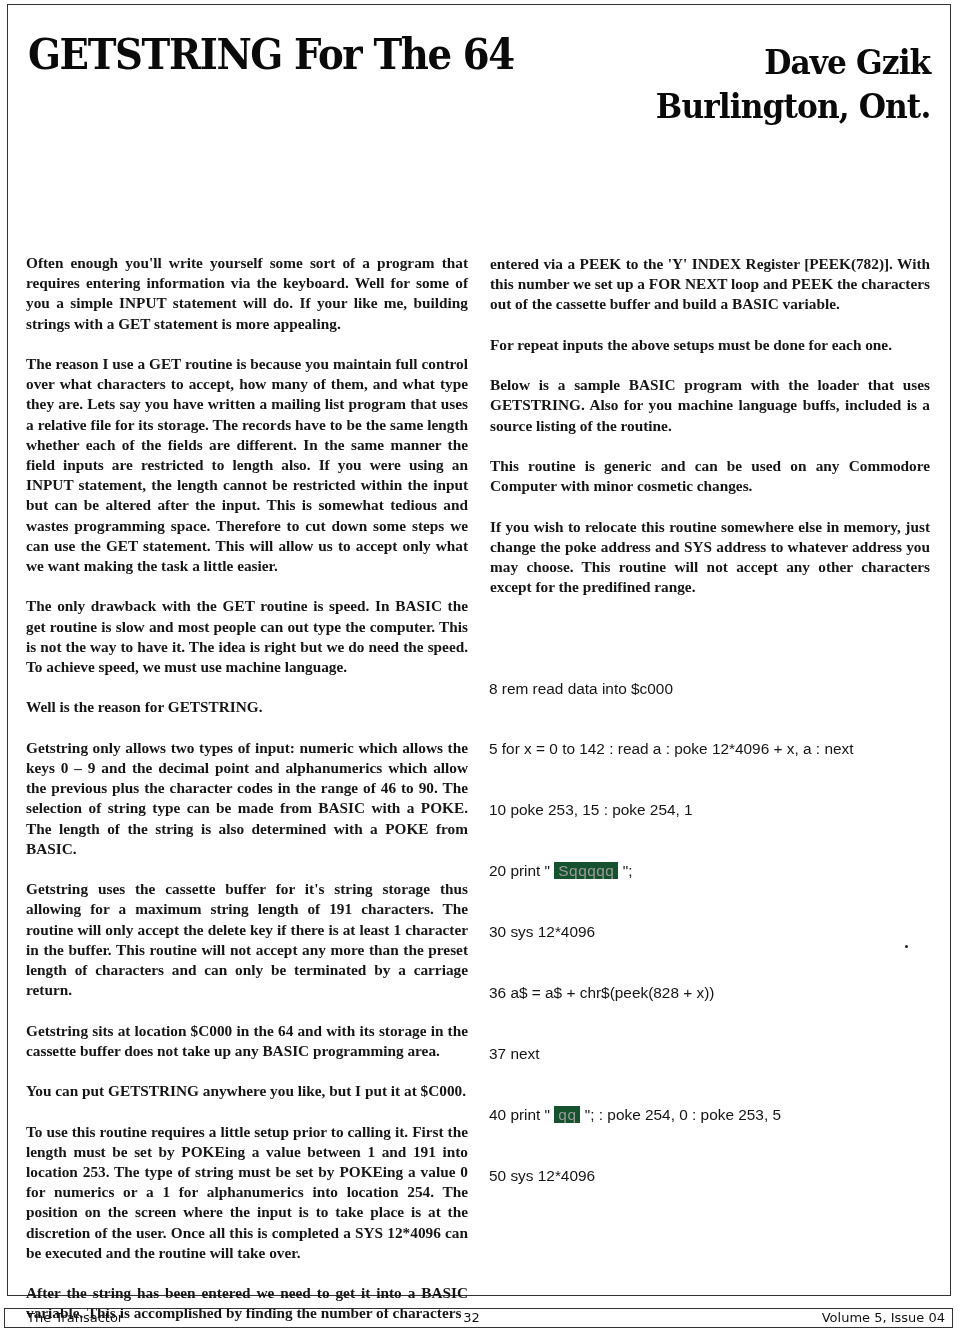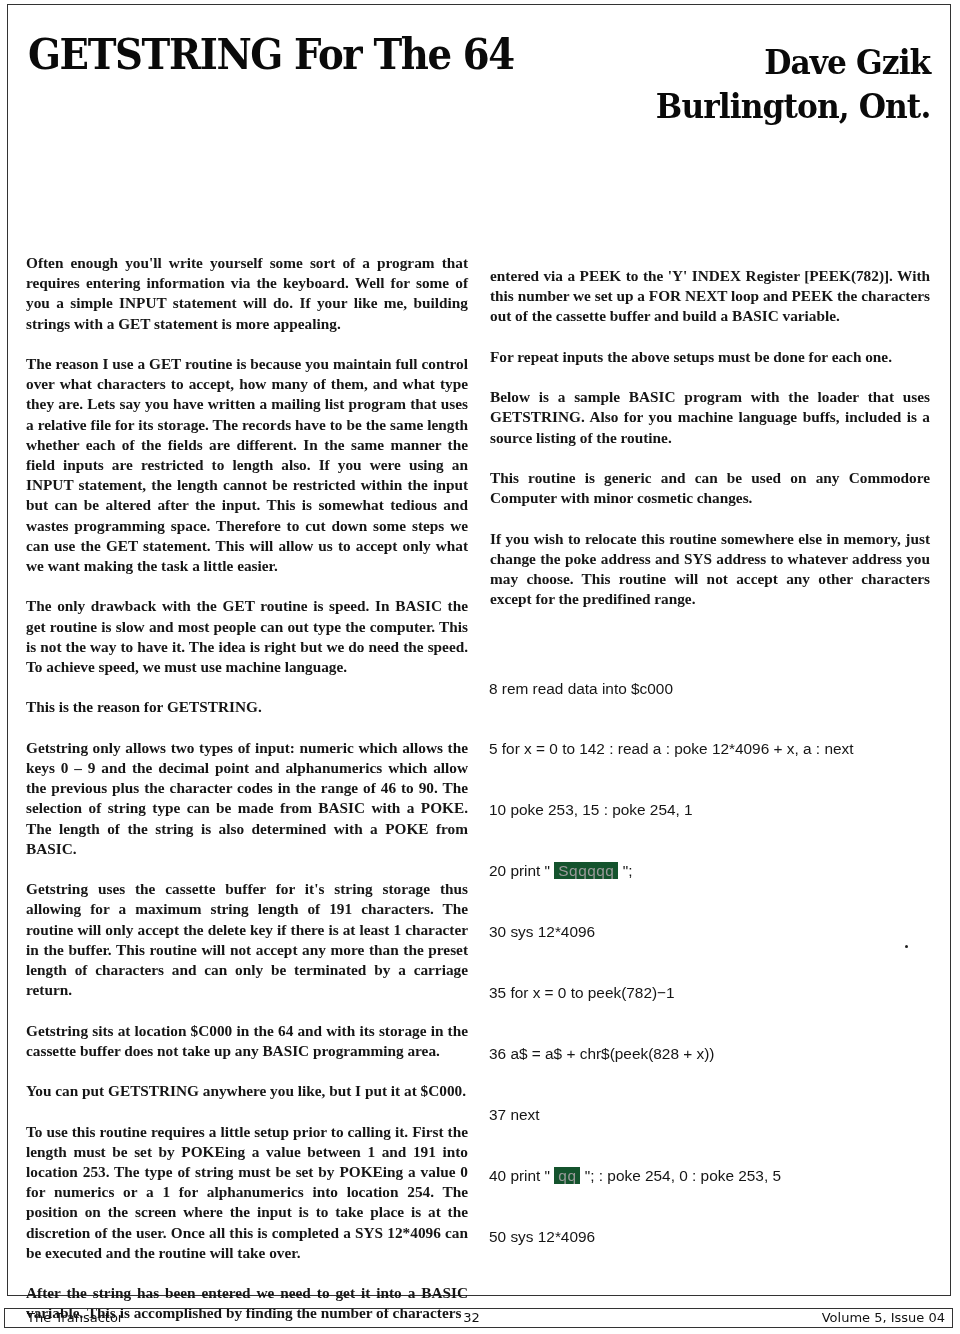--- a/index.html
+++ b/index.html
@@ -2,21 +2,21 @@
 <html><head>
 <meta charset="utf-8">
 <style>
   html, body { margin:0; padding:0; background:#fff; }
   body { width:960px; height:1334px; position:relative; overflow:hidden; color:#111; }
   .frame { position:absolute; left:7px; top:4px; width:944px; height:1292px; border:1.5px solid #333; box-sizing:border-box; }
   .title { position:absolute; left:28px; top:30px; font-family:"DejaVu Serif","Liberation Serif",serif; font-weight:bold; font-size:42px; letter-spacing:-1.5px; transform:scaleX(0.92); transform-origin:left top; color:#0a0a0a; }
   .byline { position:absolute; right:30px; top:40px; text-align:right; font-family:"DejaVu Serif","Liberation Serif",serif; font-weight:bold; font-size:34px; line-height:44px; letter-spacing:-1px; transform:scaleX(0.92); transform-origin:right top; color:#0a0a0a; }
   .col { position:absolute; font-family:"Liberation Serif",serif; font-size:15.3px; line-height:20.2px; color:#161616;font-weight:bold; }
   .col-left { left:26px; top:253px; width:442px; }
-  .col-right { left:490px; top:254px; width:440px;margin-top:12px; }
+  .col-right { left:490px; top:254px; width:440px; }
   .col p { margin:0 0 20.2px 0; text-align:justify; }
   .listing { position:absolute; left:489px; top:638px; width:445px; font-family:"Liberation Sans",sans-serif; font-size:15.4px; line-height:20.3px; color:#151515; white-space:pre; }
   .listing .ln { display:block; height:20.3px; }
   .inv { background:#14532d; color:#9a9a9a; padding:0 4px; letter-spacing:0.5px; }
   .dot { position:absolute; left:905px; top:945px; width:3px; height:3px; background:#222; border-radius:50%; }
   .footer { position:absolute; left:4px; top:1308px; width:949px; height:20px; border:1.5px solid #333; box-sizing:border-box; font-family:"DejaVu Sans","Liberation Sans",sans-serif; font-weight:normal; font-size:13px; line-height:17px; color:#111; }
   .footer .l { position:absolute; left:22px; top:0; }
   .footer .c { position:absolute; left:0; right:14px; top:0; text-align:center; }
   .footer .r { position:absolute; right:7px; top:0; }
 </style>
@@ -28,21 +28,21 @@
 <h1 class="title" style="margin:0;">GETSTRING For The 64</h1>
 <div class="byline">
   <div>Dave Gzik</div>
   <div>Burlington, Ont.</div>
 </div>
 
 <div class="col col-left">
   <p>Often enough you'll write yourself some sort of a program that requires entering information via the keyboard. Well for some of you a simple INPUT statement will do. If your like me, building strings with a GET statement is more appealing.</p>
   <p>The reason I use a GET routine is because you maintain full control over what characters to accept, how many of them, and what type they are. Lets say you have written a mailing list program that uses a relative file for its storage. The records have to be the same length whether each of the fields are different. In the same manner the field inputs are restricted to length also. If you were using an INPUT statement, the length cannot be restricted within the input but can be altered after the input. This is somewhat tedious and wastes programming space. Therefore to cut down some steps we can use the GET statement. This will allow us to accept only what we want making the task a little easier.</p>
   <p>The only drawback with the GET routine is speed. In BASIC the get routine is slow and most people can out type the computer. This is not the way to have it. The idea is right but we do need the speed. To achieve speed, we must use machine language.</p>
-  <p>This is the reason for GETSTRING.</p>
+  <p>Well is the reason for GETSTRING.</p>
   <p>Getstring only allows two types of input: numeric which allows the keys 0 – 9 and the decimal point and alphanumerics which allow the previous plus the character codes in the range of 46 to 90. The selection of string type can be made from BASIC with a POKE. The length of the string is also determined with a POKE from BASIC.</p>
   <p>Getstring uses the cassette buffer for it's string storage thus allowing for a maximum string length of 191 characters. The routine will only accept the delete key if there is at least 1 character in the buffer. This routine will not accept any more than the preset length of characters and can only be terminated by a carriage return.</p>
   <p>Getstring sits at location $C000 in the 64 and with its storage in the cassette buffer does not take up any BASIC programming area.</p>
   <p>You can put GETSTRING anywhere you like, but I put it at $C000.</p>
   <p>To use this routine requires a little setup prior to calling it. First the length must be set by POKEing a value between 1 and 191 into location 253. The type of string must be set by POKEing a value 0 for numerics or a 1 for alphanumerics into location 254. The position on the screen where the input is to take place is at the discretion of the user. Once all this is completed a SYS 12*4096 can be executed and the routine will take over.</p>
   <p>After the string has been entered we need to get it into a BASIC variable. This is accomplished by finding the number of characters</p>
 </div>
 
 <div class="col col-right">
   <p>entered via a PEEK to the 'Y' INDEX Register [PEEK(782)]. With this number we set up a FOR NEXT loop and PEEK the characters out of the cassette buffer and build a BASIC variable.</p>
@@ -51,21 +51,20 @@
   <p>This routine is generic and can be used on any Commodore Computer with minor cosmetic changes.</p>
   <p>If you wish to relocate this routine somewhere else in memory, just change the poke address and SYS address to whatever address you may choose. This routine will not accept any other characters except for the predifined range.</p>
 </div>
 
 <div class="listing">
   <span class="ln">8 rem read data into $c000</span>
   <span class="ln">5 for x = 0 to 142 : read a : poke 12*4096 + x, a : next</span>
   <span class="ln">10 poke 253, 15 : poke 254, 1</span>
   <span class="ln"><span>20 print " </span><span class="inv">Sqqqqq</span><span> ";</span></span>
   <span class="ln">30 sys 12*4096</span>
-  <span class="ln">35 for x = 0 to peek(782)−1</span>
   <span class="ln">36 a$ = a$ + chr$(peek(828 + x))</span>
   <span class="ln">37 next</span>
   <span class="ln"><span>40 print " </span><span class="inv">qq</span><span> "; : poke 254, 0 : poke 253, 5</span></span>
   <span class="ln">50 sys 12*4096</span>
   
   
   
   
   
   

